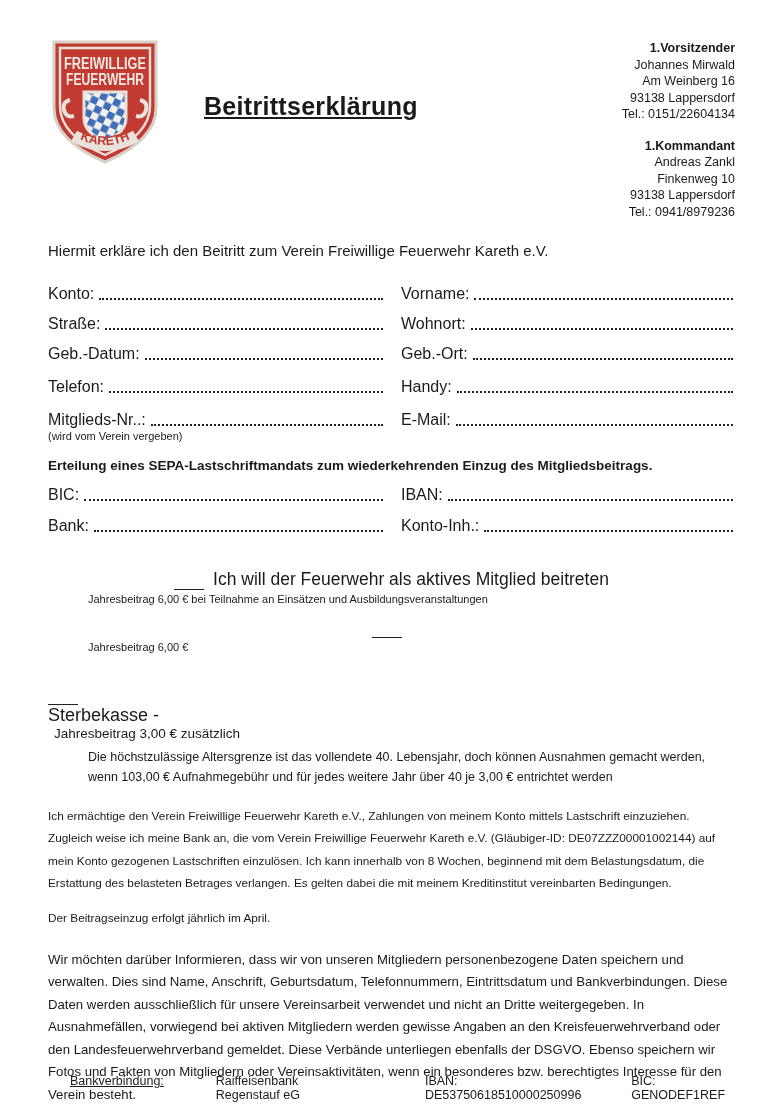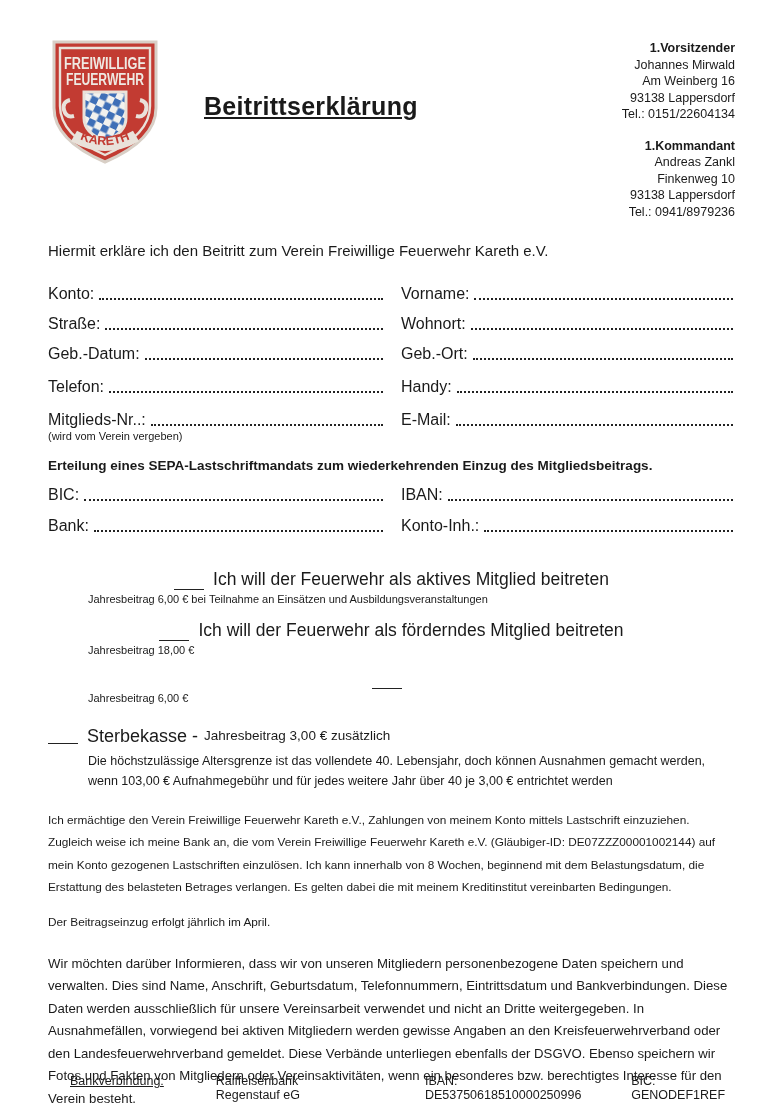--- a/index.html
+++ b/index.html
@@ -39,21 +39,21 @@
   .sepa-grid .frow { height:31px; }
 
   
   .options { margin-top:30px; }
   .option { margin-bottom:15px; }
   .opt-line { font-size:17.5px; display:flex; align-items:flex-end;justify-content:center; }
   .blank { display:inline-block; width:30px; border-bottom:1.8px solid #222; height:1em; margin-right:9px; flex:0 0 30px; }
   .opt-detail { font-size:11px; margin:3px 0 0 40px; }
 
   .sterbe { margin-top:22px; }
-  .sterbe-line { display:flex; align-items:center; }
+  .sterbe-line { display:flex; align-items:flex-start;flex-direction:column; }
   .sterbe-label { font-size:18px; }
   .sterbe-suffix { font-size:13.5px; margin-left:6px; padding-bottom:2px; }
   .sterbe-detail { font-size:12.5px; line-height:20px; margin:4px 0 0 40px; max-width:640px; }
 
   
   .mandate { margin-top:18px; font-size:11.8px; line-height:22.5px; max-width:700px; }
   .mandate-april { font-size:11.8px; margin-top:16px; }
   .privacy { margin-top:24px; font-size:13.2px; line-height:22.5px; max-width:700px; }
 
   
@@ -196,27 +196,20 @@
     <div class="option">
       <div class="opt-line">
         <span class="blank"></span>
         <span>Ich will der Feuerwehr als aktives Mitglied beitreten</span>
       </div>
       <div class="opt-detail">Jahresbeitrag 6,00 € bei Teilnahme an Einsätzen und Ausbildungsveranstaltungen</div>
     </div>
     <div class="option">
       <div class="opt-line">
         <span class="blank"></span>
-        <span>Ich will der Feuerwehr als förderndes Mitglied beitreten</span>
-      </div>
-      <div class="opt-detail">Jahresbeitrag 18,00 €</div>
-    </div>
-    <div class="option">
-      <div class="opt-line">
-        <span class="blank"></span>
       </div>
       <div class="opt-detail">Jahresbeitrag 6,00 €</div>
     </div>
 
     <div class="sterbe">
       <div class="sterbe-line">
         <span class="blank"></span>
         <span class="sterbe-label">Sterbekasse -</span>
         <span class="sterbe-suffix">Jahresbeitrag 3,00 € zusätzlich</span>
       </div>

